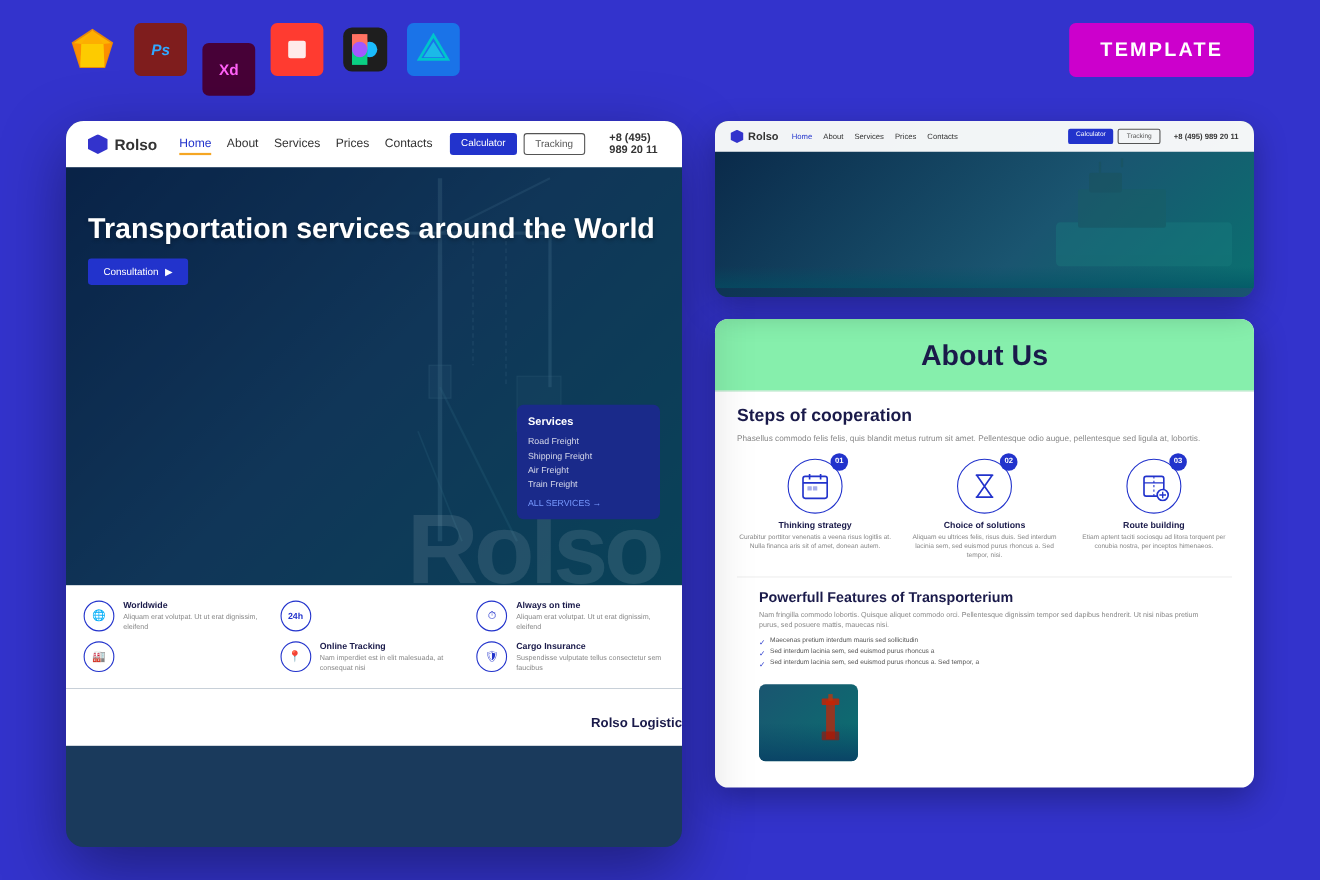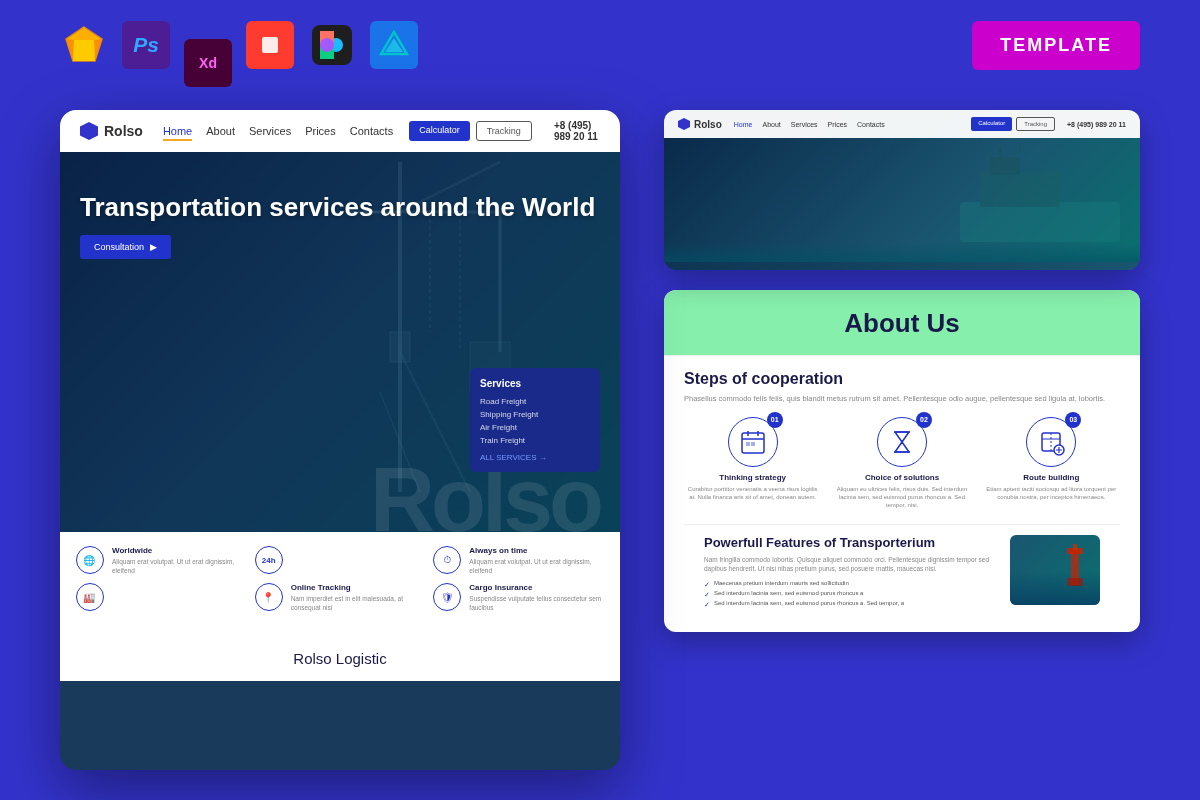--- a/index.html
+++ b/index.html
@@ -52,21 +52,21 @@
     }
 
     
     .main-content {
       position: absolute;
       top: 90px;
       left: 0;
       right: 0;
       bottom: 0;
       display: flex;
-      gap: 44px;
+      gap: 30px;
       padding: 20px 60px 20px 60px;
     }
 
     
     .left-mockup {
       width: 560px;
       height: 660px;
       border-radius: 16px;
       overflow: hidden;
       background: #1a3a5c;
@@ -268,24 +268,24 @@
       margin-bottom: 2px;
     }
     .feature-text p {
       font-size: 6.5px;
       color: #888;
       line-height: 1.4;
     }
 
     
     .bottom-text {
-      text-align: center;
+      text-align: right;
       padding-top: 14px;
-      font-size: 15px;
-      font-weight: 400;
+      font-size: 12px;
+      font-weight: 700;
       color: #1a1a4a;
     }
 
     
     .right-panel {
       flex: 1;
       display: flex;
       flex-direction: column;
       gap: 20px;
     }
@@ -451,20 +451,21 @@
       line-height: 1.4;
     }
 
     
     .powerful-section {
       border-top: 1px solid #eee;
       padding: 10px 20px;
       display: flex;
       gap: 14px;
       align-items: flex-start;
+      flex-direction: column;
     }
     .powerful-left {
       flex: 1;
     }
     .powerful-title {
       font-size: 13px;
       font-weight: 900;
       color: #1a1a4a;
       margin-bottom: 5px;
       line-height: 1.2;
@@ -513,23 +514,23 @@
     
     .crane-svg {
       position: absolute;
       right: 80px;
       top: 0;
       opacity: 0.3;
     }
 
     
     .ps-icon {
-      background: #4c1d95;
+      background: #7f1d1d;
       color: #31A8FF;
-      font-size: 21px;
+      font-size: 14px;
       font-weight: 900;
       font-style: italic;
       border-radius: 6px;
       width: 48px;
       height: 48px;
       display: flex;
       align-items: center;
       justify-content: center;
     }
     .xd-icon {

